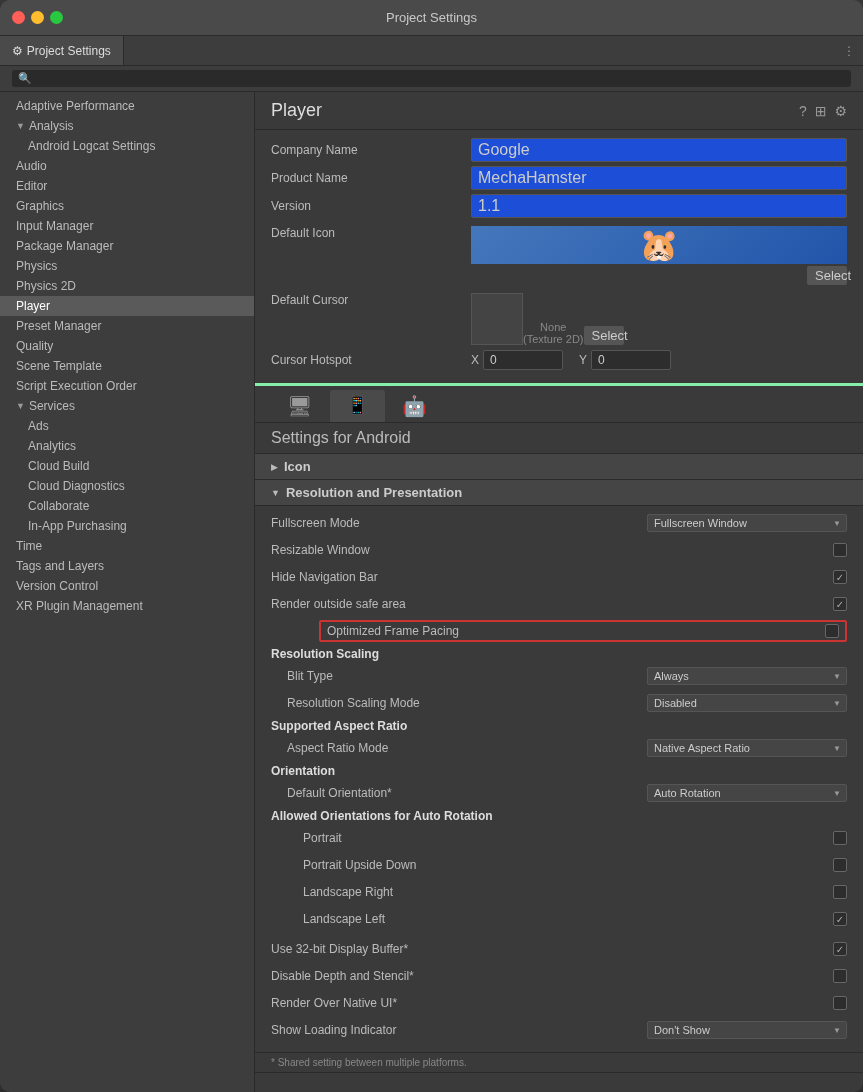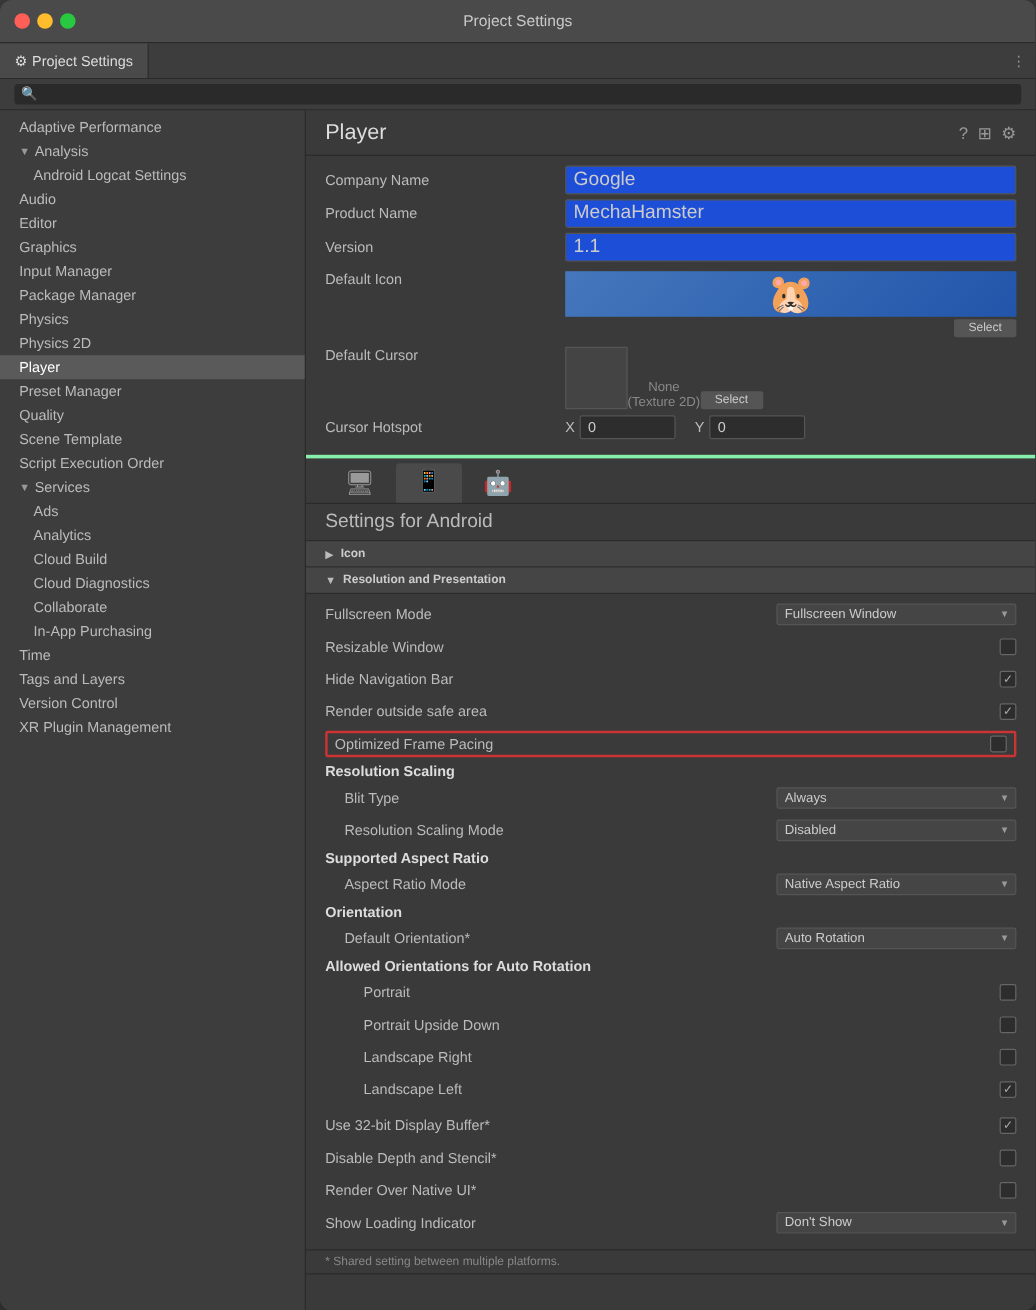--- a/index.html
+++ b/index.html
@@ -190,26 +190,26 @@
       display: flex;
       align-items: center;
       justify-content: center;
       font-size: 28px;
     }
     .select-btn {
       background: #555;
       border: none;
       color: #ccc;
       padding: 2px 8px;
-      font-size: 10px;
+      font-size: 13px;
       border-radius: 2px;
       cursor: pointer;
       display: block;
       margin-top: 2px;
-      width: 52px;
+      width: 40px;
     }
     .xy-row {
       display: flex;
       gap: 16px;
       align-items: center;
     }
     .xy-field {
       display: flex;
       align-items: center;
       gap: 4px;
@@ -256,21 +256,21 @@
       padding: 5px 16px;
       display: flex;
       align-items: center;
       gap: 6px;
       cursor: pointer;
       border-bottom: 1px solid #2a2a2a;
     }
     .collapsible-header .arrow { color: #bbb; }
     .collapsible-title {
       color: #ccc;
-      font-size: 10px;
+      font-size: 13px;
       font-weight: 600;
     }
     .settings-section {
       padding: 6px 16px;
       border-bottom: 1px solid #2a2a2a;
     }
     .setting-row {
       display: flex;
       align-items: center;
       margin-bottom: 5px;
@@ -581,21 +581,21 @@
           </div>
         </div>
 
         <div class="setting-row">
           <span class="setting-label">Render outside safe area</span>
           <div class="setting-control">
             <div class="checkbox checked"></div>
           </div>
         </div>
 
-        <div class="setting-row highlighted-row" style="padding: 2px 6px; margin-bottom:5px;">
+        <div class="setting-row highlighted-row" style="padding: 2px 6px; margin-bottom:5px;margin-left:48px;">
           <span class="setting-label">Optimized Frame Pacing</span>
           <div class="setting-control">
             <div class="checkbox"></div>
           </div>
         </div>
 
         <div class="section-title">Resolution Scaling</div>
         <div class="setting-row sub-setting-row">
           <span class="setting-label">Blit Type</span>
           <div class="setting-control">

